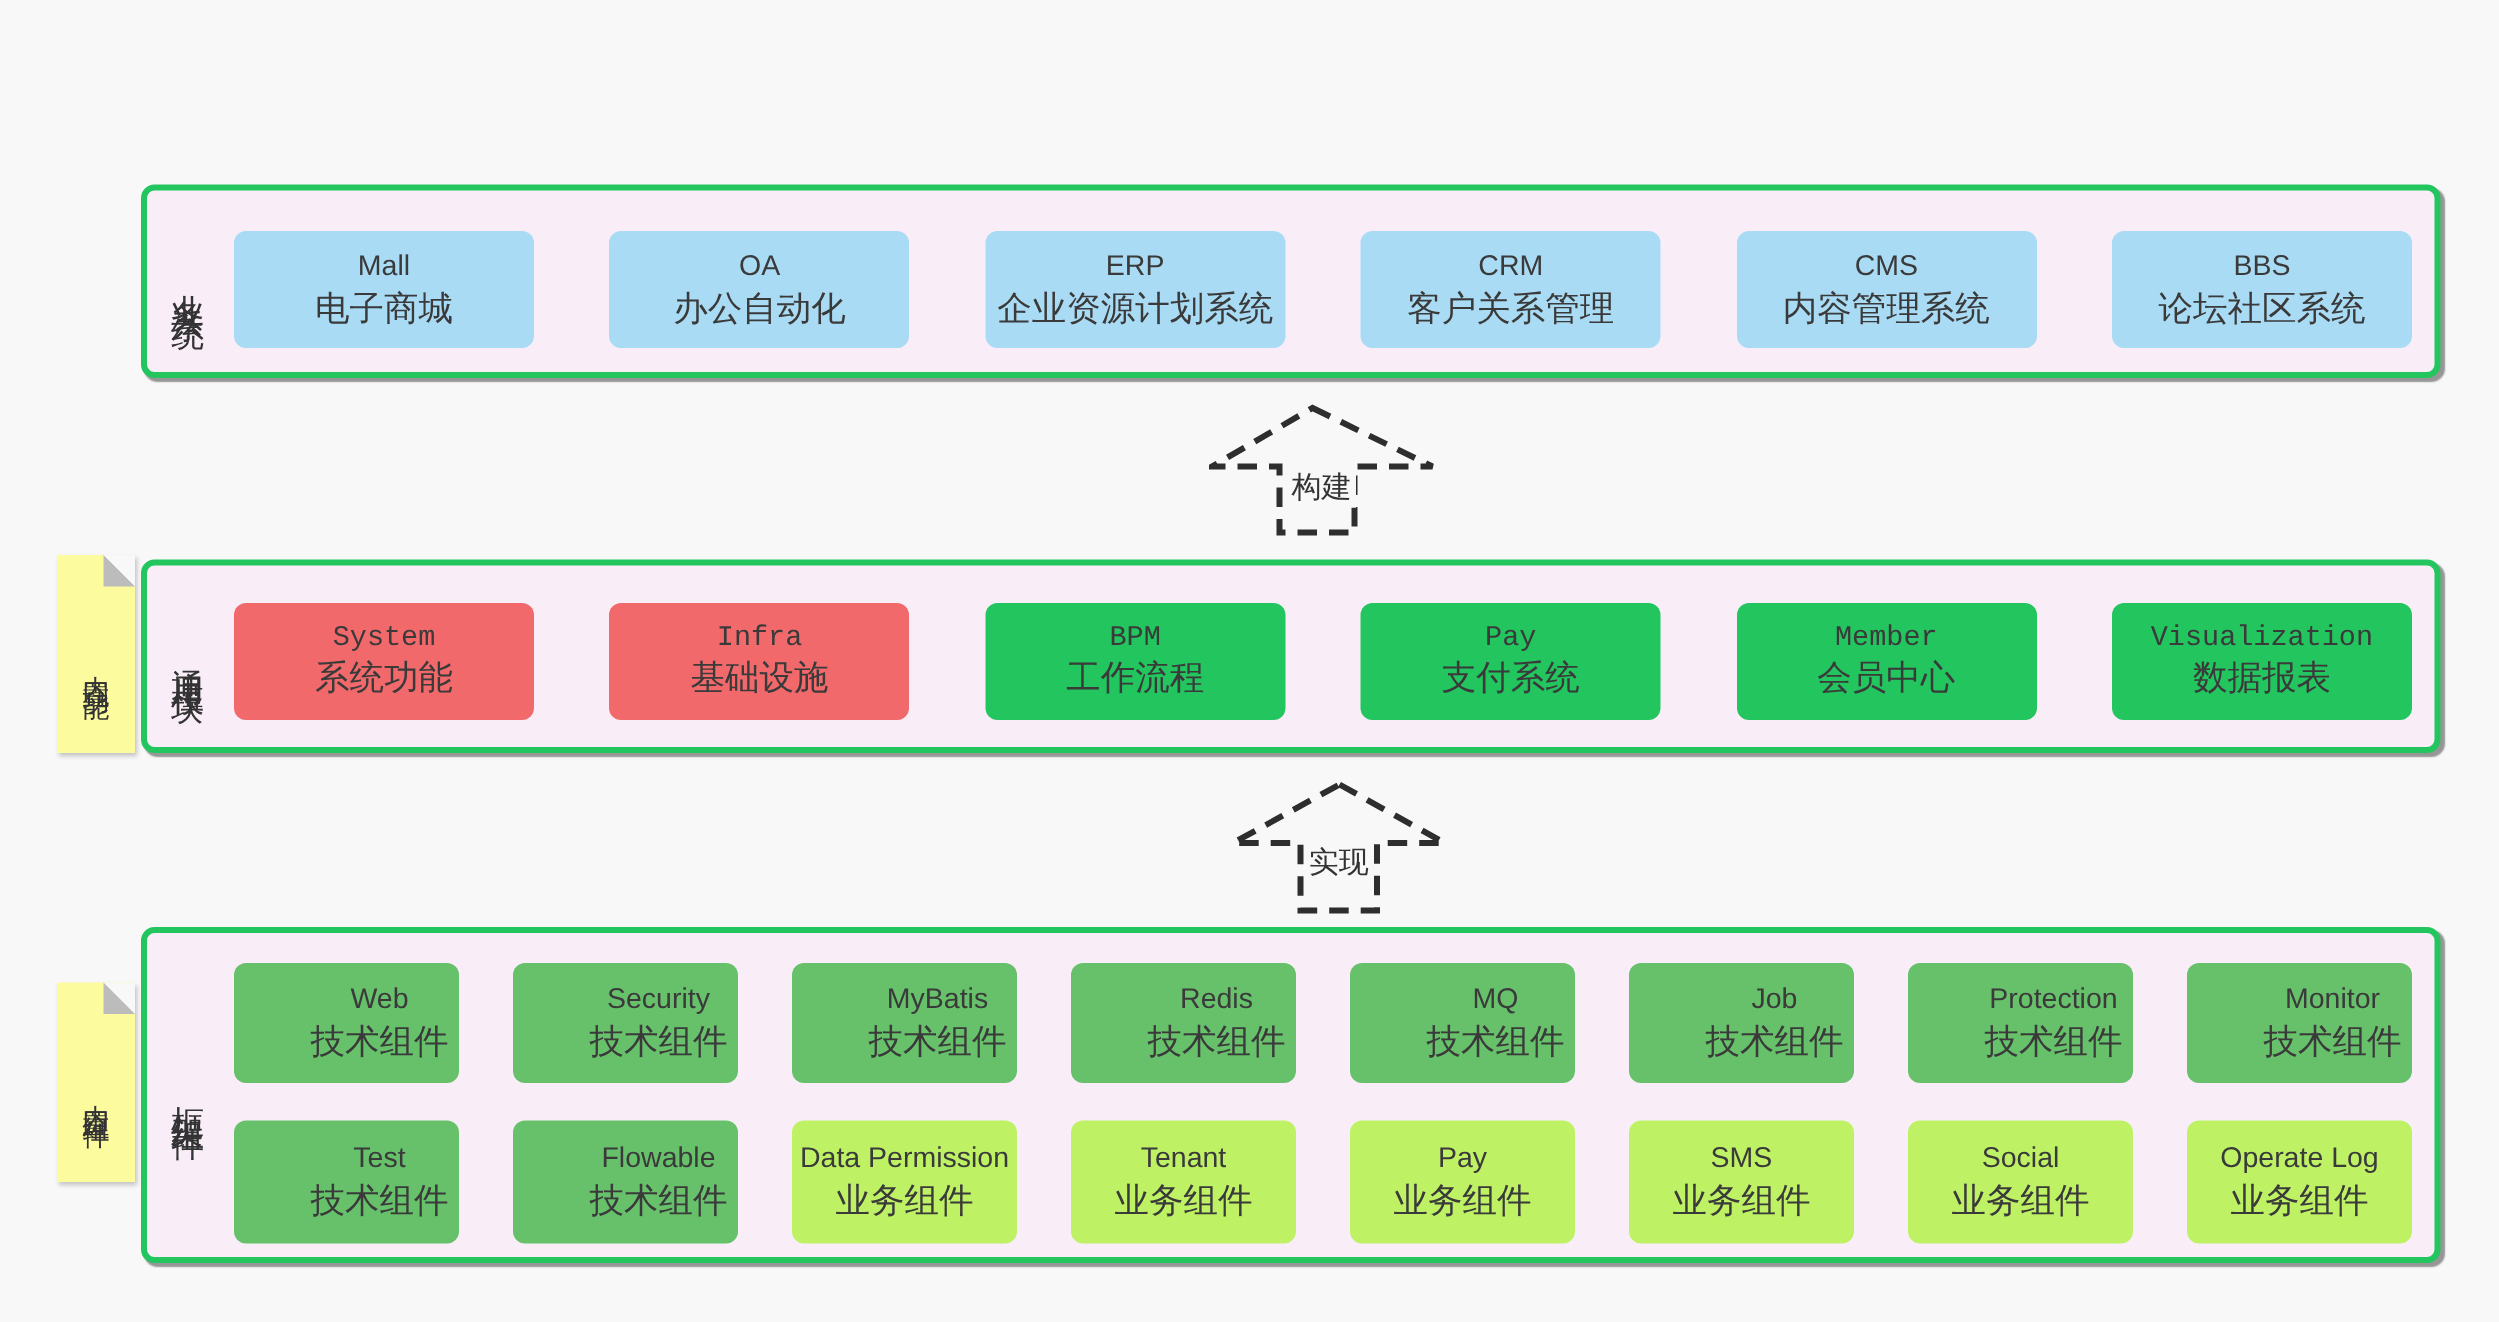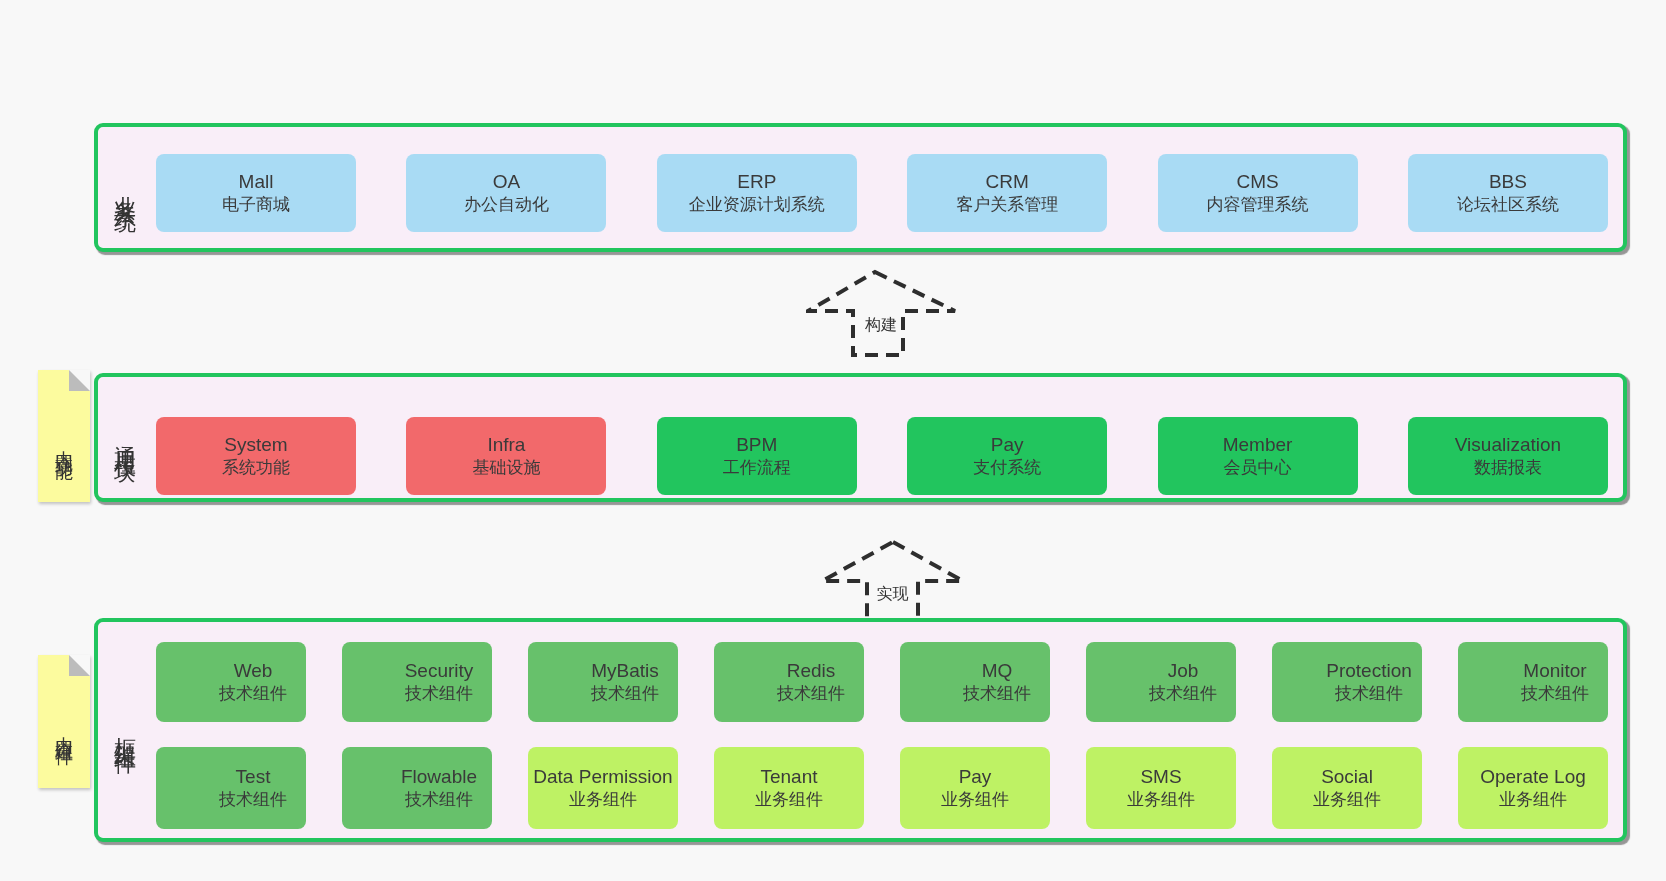--- a/index.html
+++ b/index.html
@@ -26,33 +26,33 @@
     display:flex; align-items:center; justify-content:center;
     writing-mode:vertical-rl; text-orientation:upright;
     font-size:22px; letter-spacing:5px; color:#333; white-space:nowrap;
   }
 
   .row {
     position:absolute; left:58px; right:15px;
     display:flex; justify-content:space-between;
   }
   #sec-business .row   { top:27px;  height:78px; }
-  #sec-modules  .row   { top:40px;  height:78px; }
+  #sec-modules  .row   { top:25px;  height:78px;font-family:Liberation Mono, monospace; }
   #sec-components .row-1 { top:20px;  height:80px; }
   #sec-components .row-2 { top:125px; height:82px; }
 
   .node {
     border-radius:8px; box-sizing:border-box;
     display:flex; flex-direction:column; align-items:center; justify-content:center;
     text-align:center; line-height:1.32; padding:2px 4px;
   }
   .node.w6 { width:200px; }
   .node.w8 { width:150px; }
   .node .en { font-size:19px; }
-  .node .zh { font-size:17px; }
+  .node .zh { font-size:23px; }
 
   .blue { background:#a9dbf4; }
   .red  { background:#f2696b; }
   .pink { background:#22c55e; }
   .gd   { background:#67c16b;padding-left:48px; }
   .gl   { background:#bef264; }
 
   
   .sticky {
     position:absolute; left:38px; width:52px;
@@ -68,30 +68,30 @@
   .sticky .txt {
     position:absolute; left:0; right:0; top:22px; bottom:6px;
     display:flex; align-items:center; justify-content:center;
     writing-mode:vertical-rl; text-orientation:upright;
     font-size:18px; letter-spacing:4px; color:#333; white-space:nowrap;
   }
 
   
   .arrow { position:absolute; }
   #arrow-build     { left:806px; top:268px; width:150px; height:90px; }
-  #arrow-implement { left:820px; top:537px; width:145px; height:92px; }
+  #arrow-implement { left:820px; top:518px; width:145px; height:92px; }
   .arrow svg { display:block; }
   .arrow polygon {
     fill:none; stroke:#2e2e2e; stroke-width:4;
     stroke-dasharray:13 8; stroke-linejoin:miter;
   }
   .arrow .lbl {
     position:absolute; left:50%; top:57px; transform:translate(-50%,-50%);
     background:#f8f8f8; padding:0 3px;
-    font-size:16px; color:#333; white-space:nowrap;
+    font-size:20px; color:#333; white-space:nowrap;
   }
 </style>
 </head>
 <body>
 
 <div class="section" id="sec-business">
   <div class="vlabel">业务系统</div>
   <div class="row">
     <div class="node w6 blue">
       <span class="en">Mall</span>

